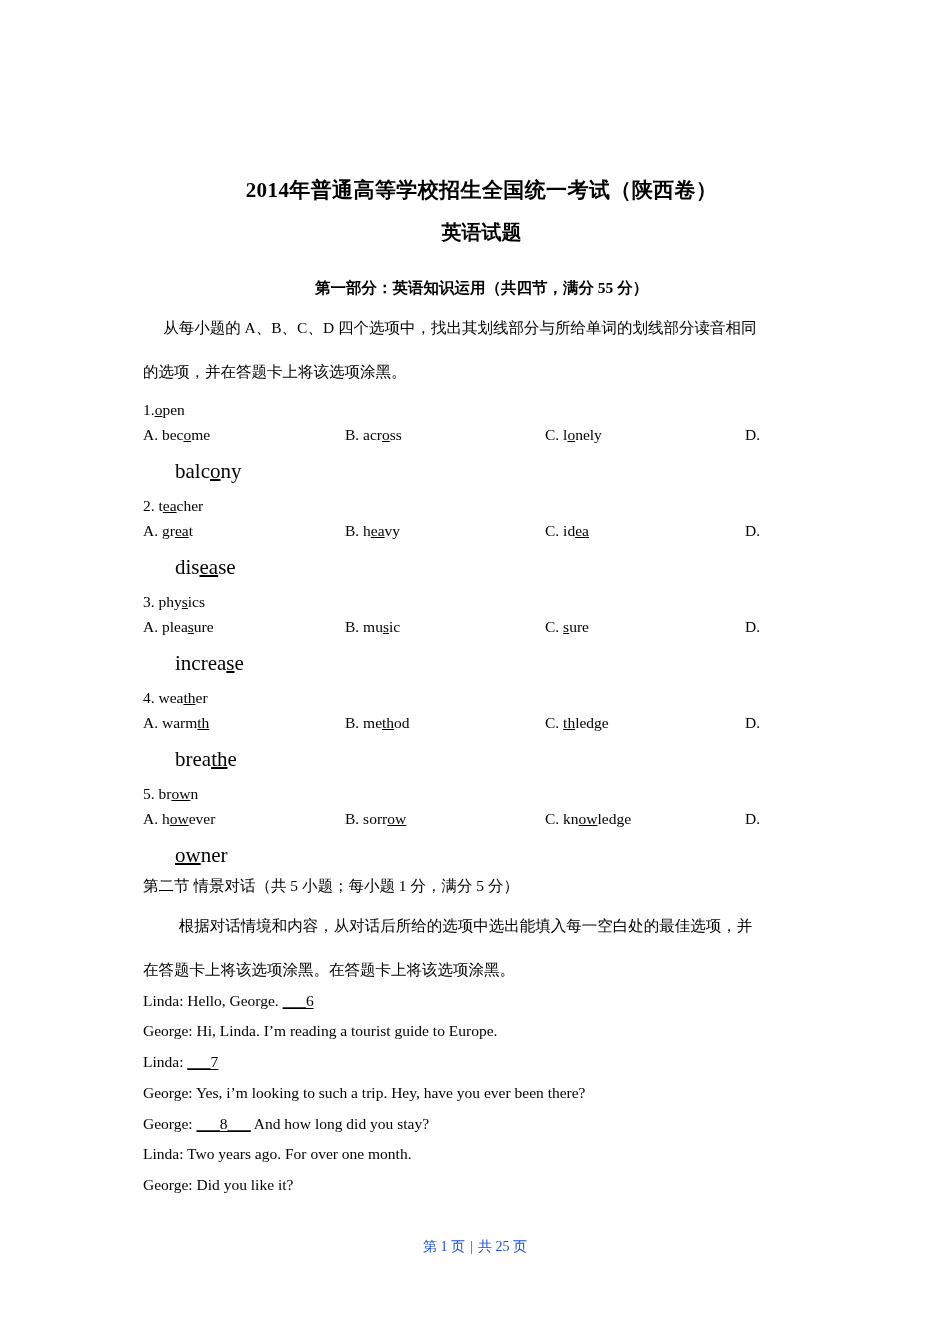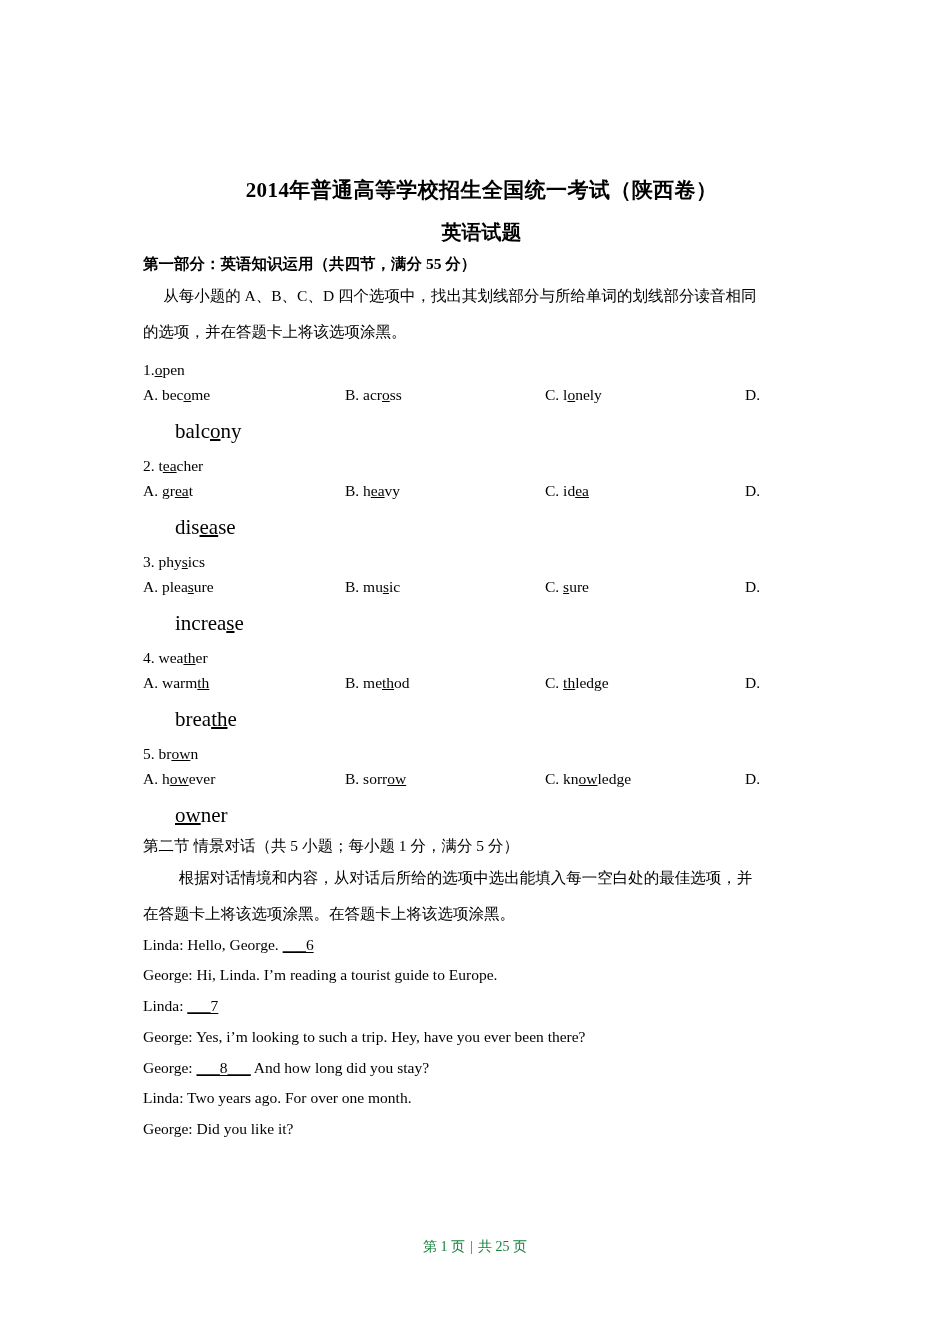--- a/index.html
+++ b/index.html
@@ -38,31 +38,32 @@
     text-align: center;
     font-size: 20px;
     font-weight: bold;
     line-height: 1.2;
   }
   
   .part-heading {
     font-size: 15.5px;
     font-weight: bold;
     line-height: 1.35;
-    margin-top: 10px;
+    margin-top: 34px;
+    text-align: center;
   }
   .section-heading {
     font-size: 15.5px;
     line-height: 1.35;
     margin-top: 9px;
   }
   .instruction {
     font-size: 15.5px;
     line-height: 1.92;
-    margin-top: 6px;
+    margin-top: 14px;
     text-align: justify;
     text-justify: inter-ideograph;
   }
   .instruction.indent1 { text-indent: 1.3em; }
   .instruction.indent2 { text-indent: 2.3em; }
 
   
   .q-stem {
     font-size: 15.5px;
     line-height: 1.1;
@@ -105,21 +106,21 @@
     white-space: pre;
   }
   
   .footer {
     position: absolute;
     left: 0;
     right: 0;
     top: 1238px;
     text-align: center;
     font-size: 14px;
-    color: #15803d;
+    color: #1d4ed8;
     font-family: "Liberation Serif", "DejaVu Serif", serif;
   }
   .footer .sep { padding: 0 5px; }
 </style>
 </head>
 <body>
 
 <div class="page">
 
   <h1 class="doc-title">2014年普通高等学校招生全国统一考试（陕西卷）</h1>

